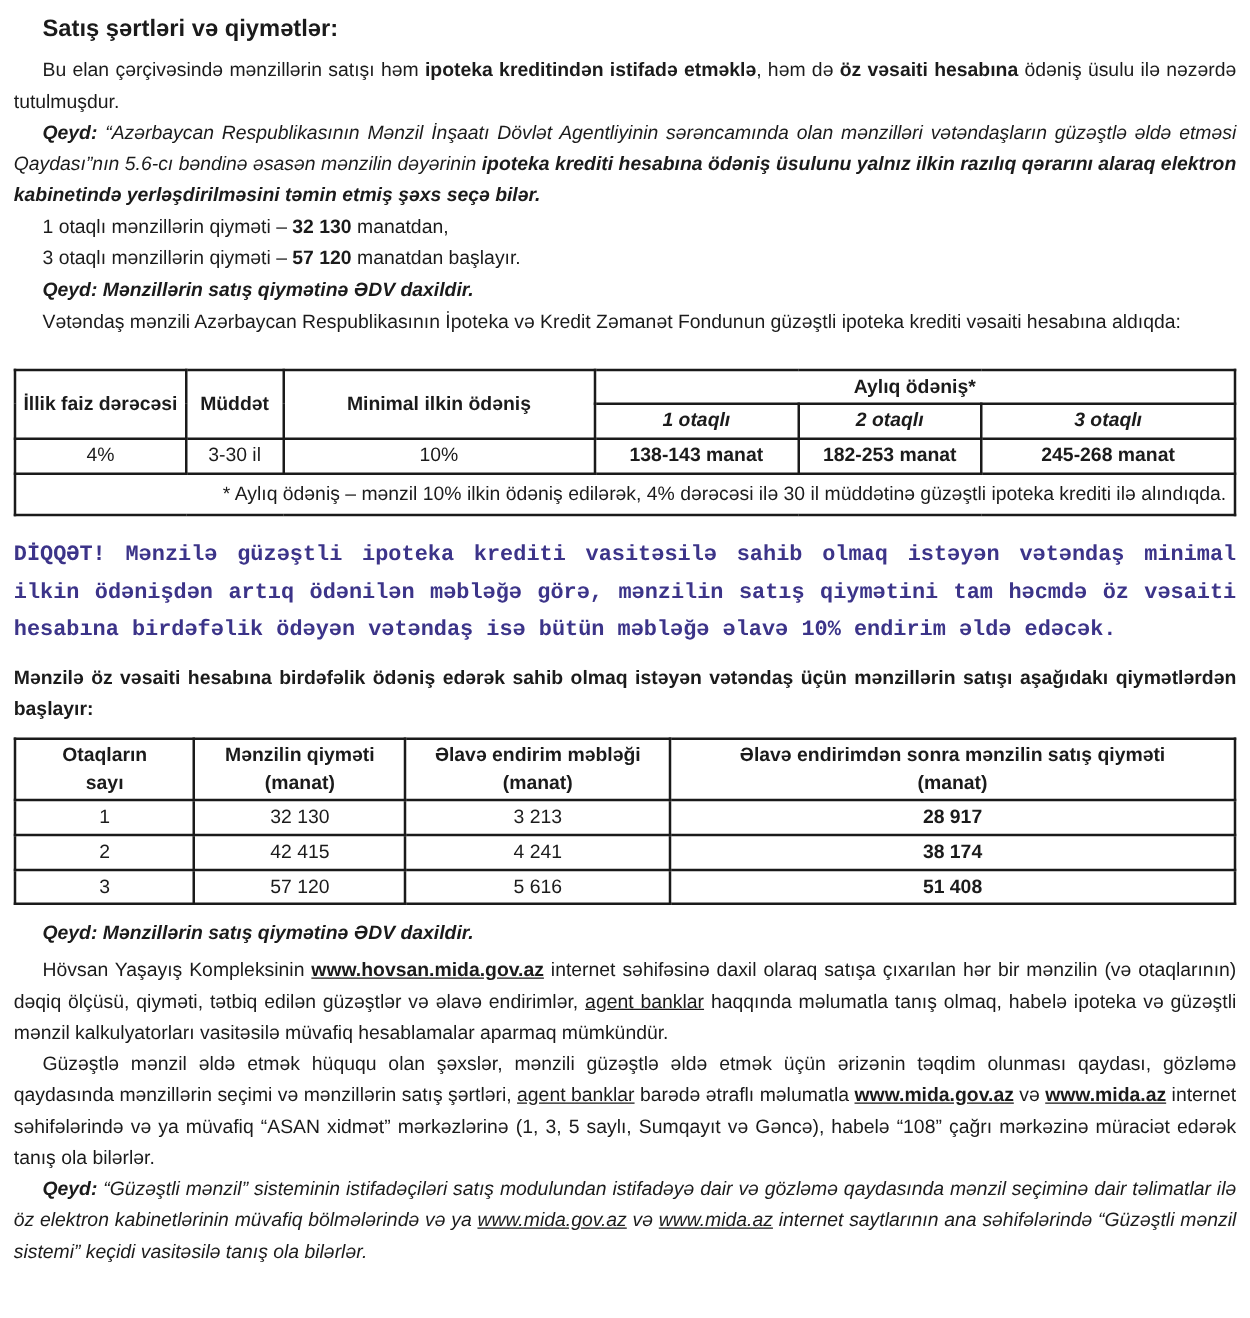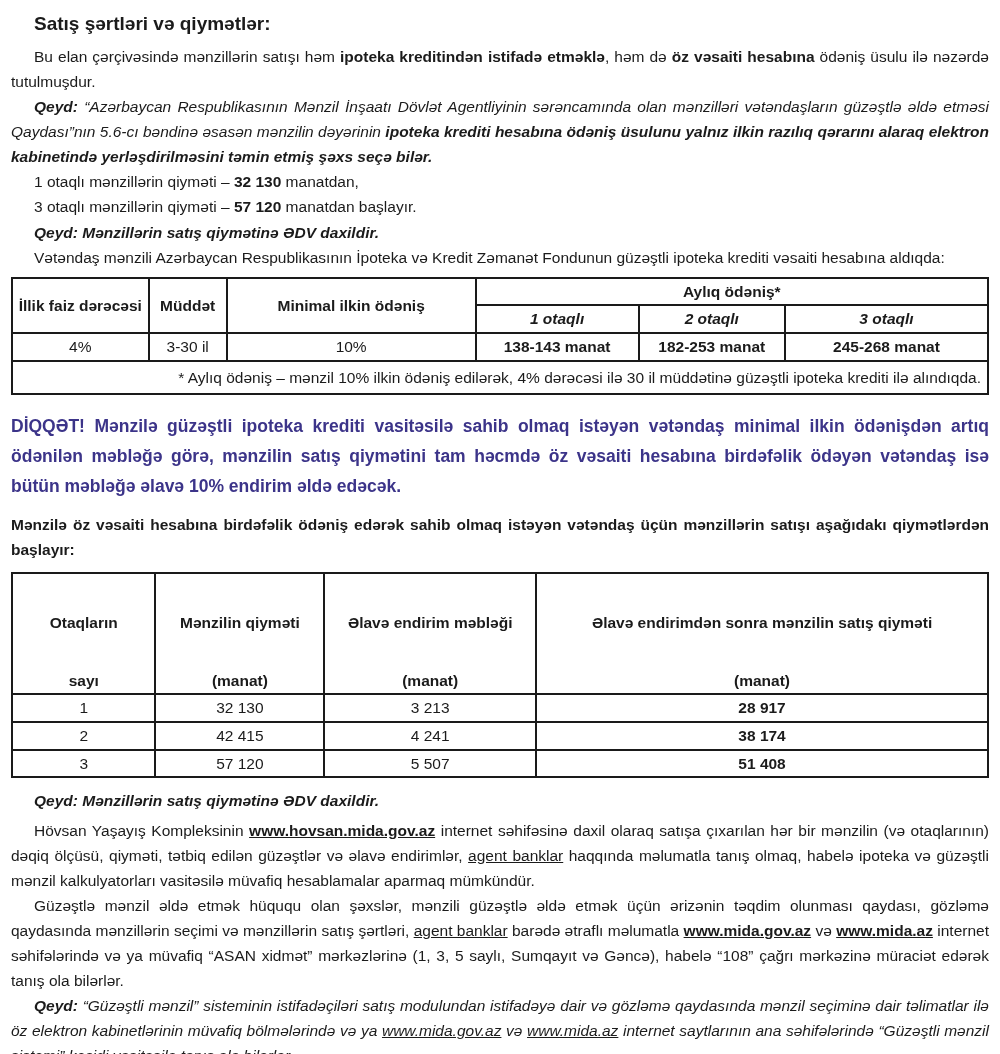--- a/index.html
+++ b/index.html
@@ -28,45 +28,46 @@
   .bold-italic{font-weight:bold;font-style:italic;}
   .note{font-style:italic;}
   .link{text-decoration:underline;color:inherit;}
   .link-bold{text-decoration:underline;font-weight:bold;color:inherit;}
 
   table{
     width:100%;
     border-collapse:collapse;
     table-layout:fixed;
   }
-  .tbl1{margin:7px 0 0 0;}
+  .tbl1{margin:25px 0 0 0;}
   .tbl2{margin:4px 0 10px 0;}
   th,td{
     border:2px solid #1a1a1a;
     padding:2px 5px;
     text-align:center;
     vertical-align:middle;
     font-size:15.5px;
     line-height:1.4;
     overflow:hidden;
   }
   th{font-weight:bold;}
   .sub-col{font-style:italic;}
   .cell-bold{font-weight:bold;}
   .footnote-cell{text-align:right;padding:5px 6px;}
-  .hdr-line{display:block;margin-top:36px;}
+  .hdr-line{display:block;}
 
   .attention{
     margin:17px 0 10px 0;
     font-size:17.5px;
     font-weight:bold;
     color:#3c3489;
     line-height:1.7;
     text-align:justify;
     text-indent:0;
+    font-family:Liberation Mono, monospace;
   }
   .cash-intro{
     font-weight:bold;
     text-align:justify;
     text-indent:0;
     margin:0 0 10px 0;
   }
   .vat-note{margin:0;}
   .gap-sm{height:4px;}
 </style>
@@ -161,21 +162,21 @@
       </tr>
       <tr>
         <td>2</td>
         <td>42 415</td>
         <td>4 241</td>
         <td class="cell-bold">38 174</td>
       </tr>
       <tr>
         <td>3</td>
         <td>57 120</td>
-        <td>5 507</td>
+        <td>5 616</td>
         <td class="cell-bold">51 408</td>
       </tr>
     </tbody>
   </table>
 
   <p class="para bold-italic vat-note">Qeyd: Mənzillərin satış qiymətinə ƏDV daxildir.</p>
 
   <div class="gap-sm"></div>
 
   <p class="para"><span>Hövsan Yaşayış Kompleksinin </span><a class="link-bold">www.hovsan.mida.gov.az</a><span> internet səhifəsinə daxil olaraq satışa çıxarılan hər bir mənzilin (və otaqlarının) dəqiq ölçüsü, qiyməti, tətbiq edilən güzəştlər və əlavə endirimlər, </span><a class="link">agent banklar</a><span> haqqında məlumatla tanış olmaq, habelə ipoteka və güzəştli mənzil kalkulyatorları vasitəsilə müvafiq hesablamalar aparmaq mümkündür.</span></p>

